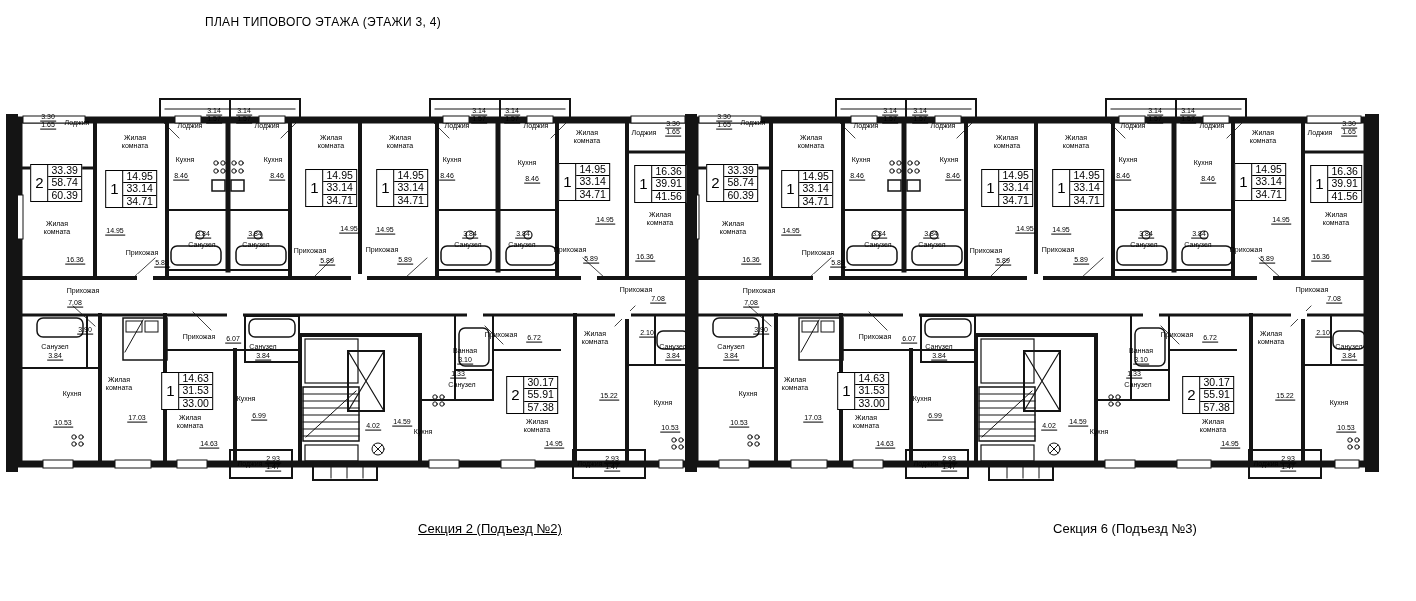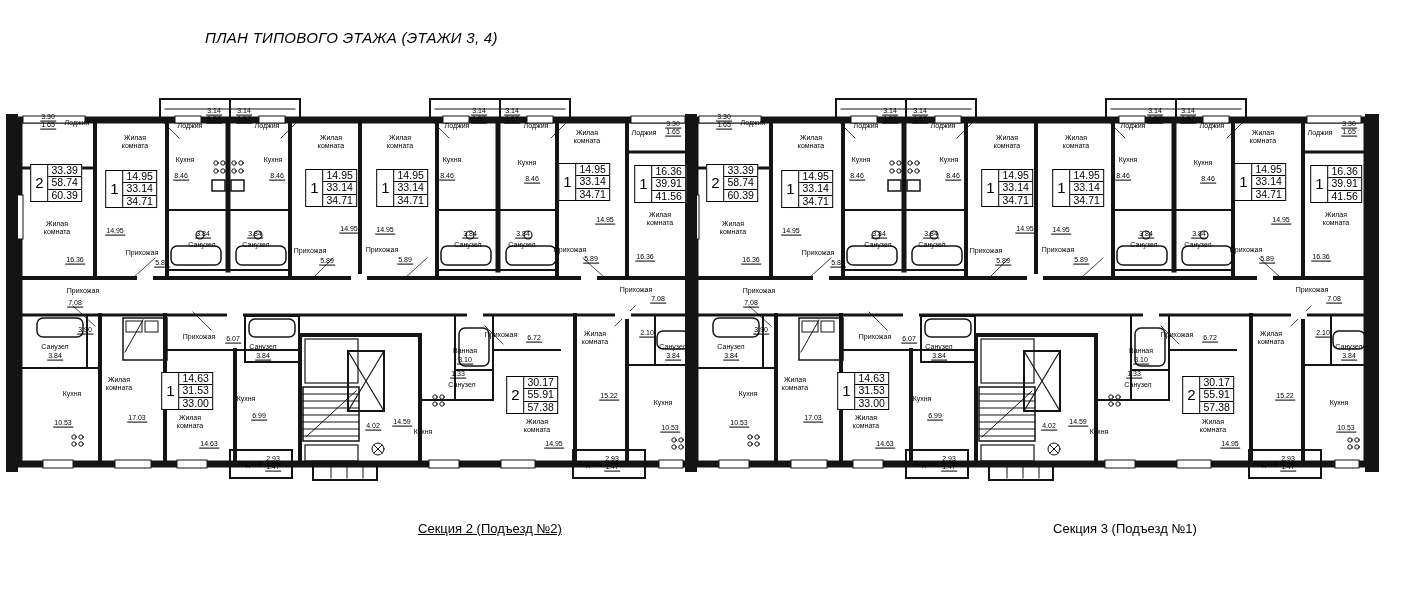--- a/index.html
+++ b/index.html
@@ -1,19 +1,19 @@
 <!DOCTYPE html>
 <html><head>
 <meta charset="utf-8">
 <style>
   html,body{margin:0;padding:0;background:#fff;}
   .stage{position:relative;width:1416px;height:601px;background:#fff;overflow:hidden;
          font-family:"Liberation Sans",sans-serif;color:#000;}
   .plan-svg{position:absolute;left:0;top:0;}
-  .page-title{position:absolute;left:205px;top:29px;font-size:15px;letter-spacing:.3px;white-space:nowrap;font-style:italic;}
+  .page-title{position:absolute;left:205px;top:15px;font-size:12px;letter-spacing:.3px;white-space:nowrap;}
   .caption{position:absolute;top:521px;font-size:13px;white-space:nowrap;transform:translateX(-50%);}
   .cap1{left:490px;text-decoration:underline;} .cap2{left:1125px;}
   #plan-labels{position:absolute;left:0;top:0;width:1416px;height:601px;}
   .lbl{position:absolute;transform:translate(-50%,-50%);font-size:7px;line-height:1.12;
        white-space:pre;text-align:center;color:#000;}
   .lbl.u{border-bottom:1px solid #000;padding:0 1px 0px 1px;font-size:7px;}
   .spec{position:absolute;transform:translate(-50%,-50%);display:flex;align-items:stretch;
         background:#fff;border:1px solid #000;}
   .spec .n{font-size:15px;padding:1px 4px;display:flex;align-items:center;border-right:1px solid #000;}
   .spec .vals{display:flex;flex-direction:column;}
@@ -499,14 +499,14 @@
         <span class="n">2</span>
         <span class="vals">
           <span class="v">30.17</span>
           <span class="v">55.91</span>
           <span class="v">57.38</span>
         </span>
       </div>
     </div>
 
   <div class="caption cap1">Секция 2 (Подъезд №2)</div>
-  <div class="caption cap2">Секция 3 (Подъезд №1)</div>
+  <div class="caption cap2">Секция 6 (Подъезд №3)</div>
 </div>
 
 </body></html>

